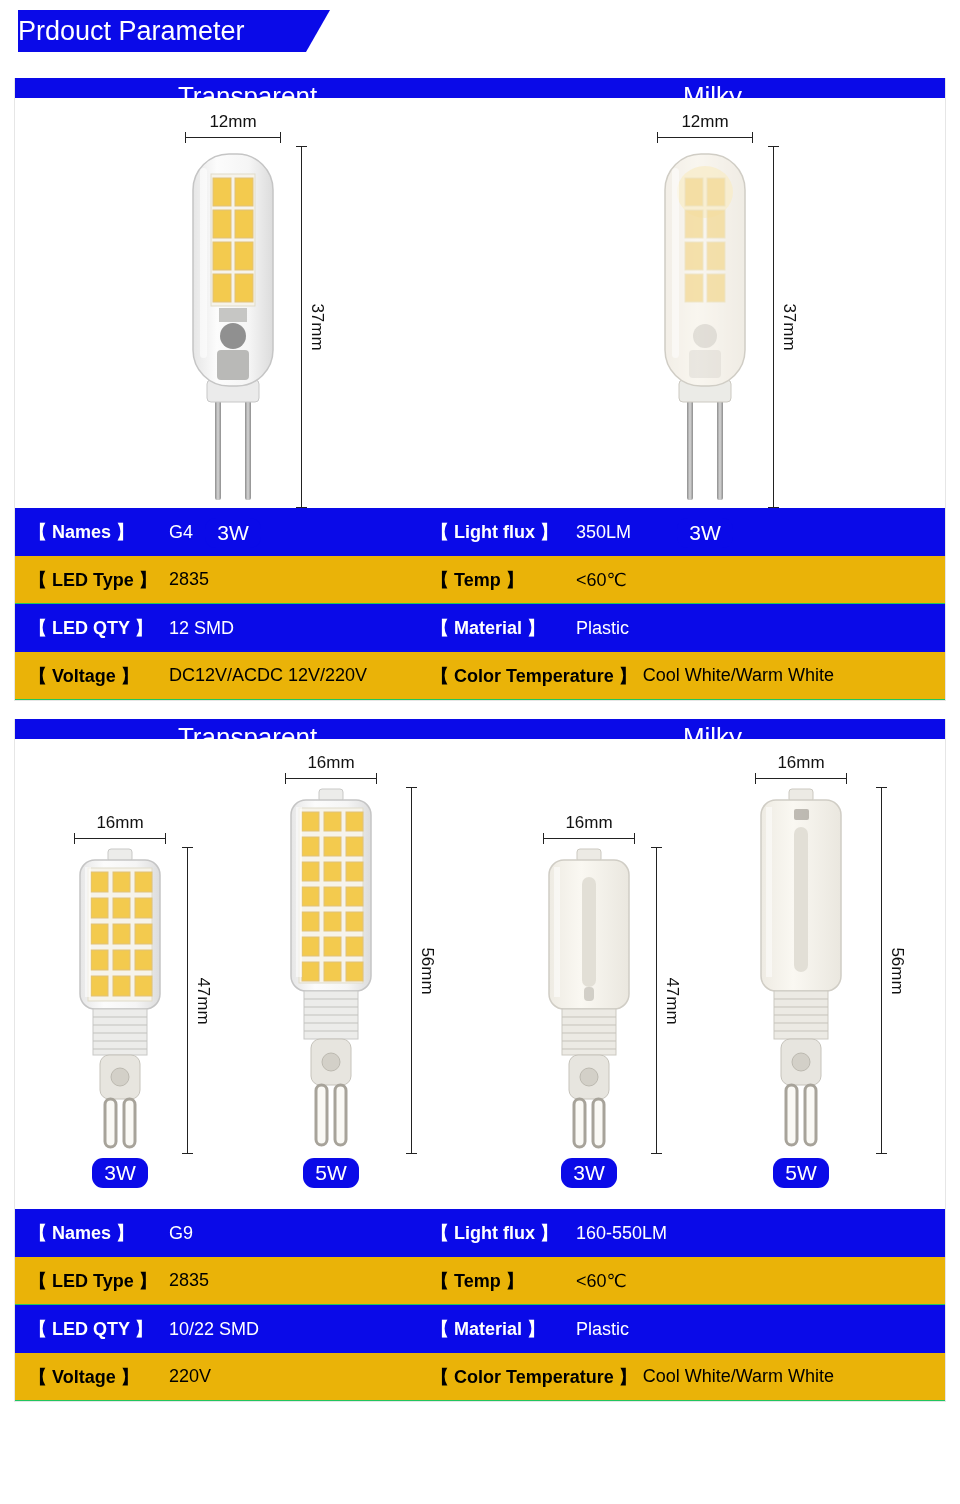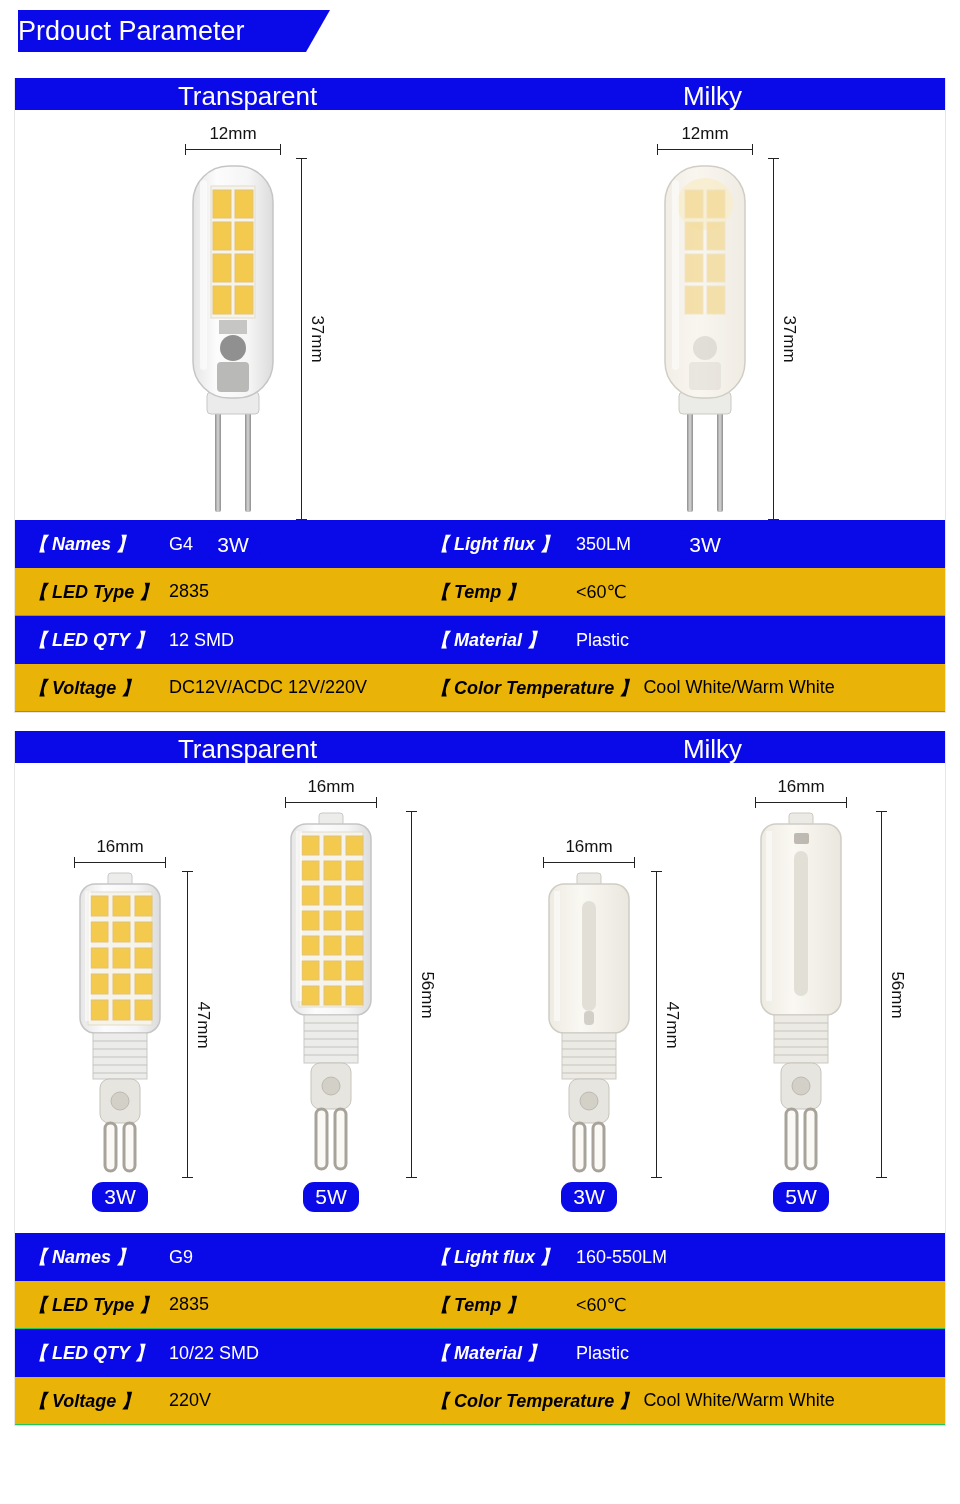--- a/index.html
+++ b/index.html
@@ -10,21 +10,21 @@
     font-family:"Liberation Sans","DejaVu Sans",sans-serif; color:#000;
   }
   .banner {
     margin:10px 0 26px 18px; width:312px; height:42px;
     background:var(--accent); color:#fff;
     font-size:27px; line-height:42px; 
     clip-path:polygon(0 0,100% 0,calc(100% - 24px) 100%,0 100%);
   }
   .section { margin:0 14px; border:1px solid #e6e6e6; border-top:none; }
   .section-gap { height:18px; }
-  .col-header { display:flex; background:var(--accent); color:#fff; height:32px; line-height:36px; font-size:26px; }
+  .col-header { display:flex; background:var(--accent); color:#fff; height:20px; line-height:36px; font-size:26px; }
   .col-header > div { flex:1; text-align:center; }
   .bulb-area { position:relative; background:#fff; }
   .area-g4 { height:410px; }
   .area-g9 { height:470px; }
   .bulb-svg { position:absolute; }
   
   .dimh { position:absolute; font-size:17px; color:#111; }
   .dimh .lbl { display:block; text-align:center; margin-bottom:5px; }
   .dimh .line { display:block; height:1px; background:#222; position:relative; }
   .dimh .line::before,.dimh .line::after { content:""; position:absolute; top:-5px; width:1px; height:11px; background:#222; }
@@ -37,21 +37,21 @@
     position:absolute; width:56px; height:30px; background:var(--accent);
     color:#fff; font-size:21px; line-height:30px; text-align:center; border-radius:11px;
   }
   
   .spec-row { display:flex; height:48px; align-items:center; font-size:18px; }
   .spec-row.blue { background:var(--accent); color:#fff; }
   .spec-row.white { background:#eab308; color:#000; border-bottom:1px solid #22c55e; }
   .spec-row .cell { display:flex; align-items:center; white-space:nowrap; }
   .spec-row .cell.l { width:416px; padding-left:14px; }
   .spec-row .cell.r { flex:1; }
-  .spec-label { font-weight:bold; min-width:140px; padding-right:6px;font-style:italic; }
+  .spec-label { font-weight:bold; min-width:140px; padding-right:6px; }
   .cell.r .spec-label { min-width:145px; }
 </style>
 </head>
 <body>
 
 <svg width="0" height="0" style="position:absolute" aria-hidden="true">
   <defs>
     <linearGradient id="lgGlass" x1="0" y1="0" x2="1" y2="0">
       <stop offset="0" stop-color="#e6e6e6"></stop>
         <stop offset="0.3" stop-color="#fcfcfc"></stop>

